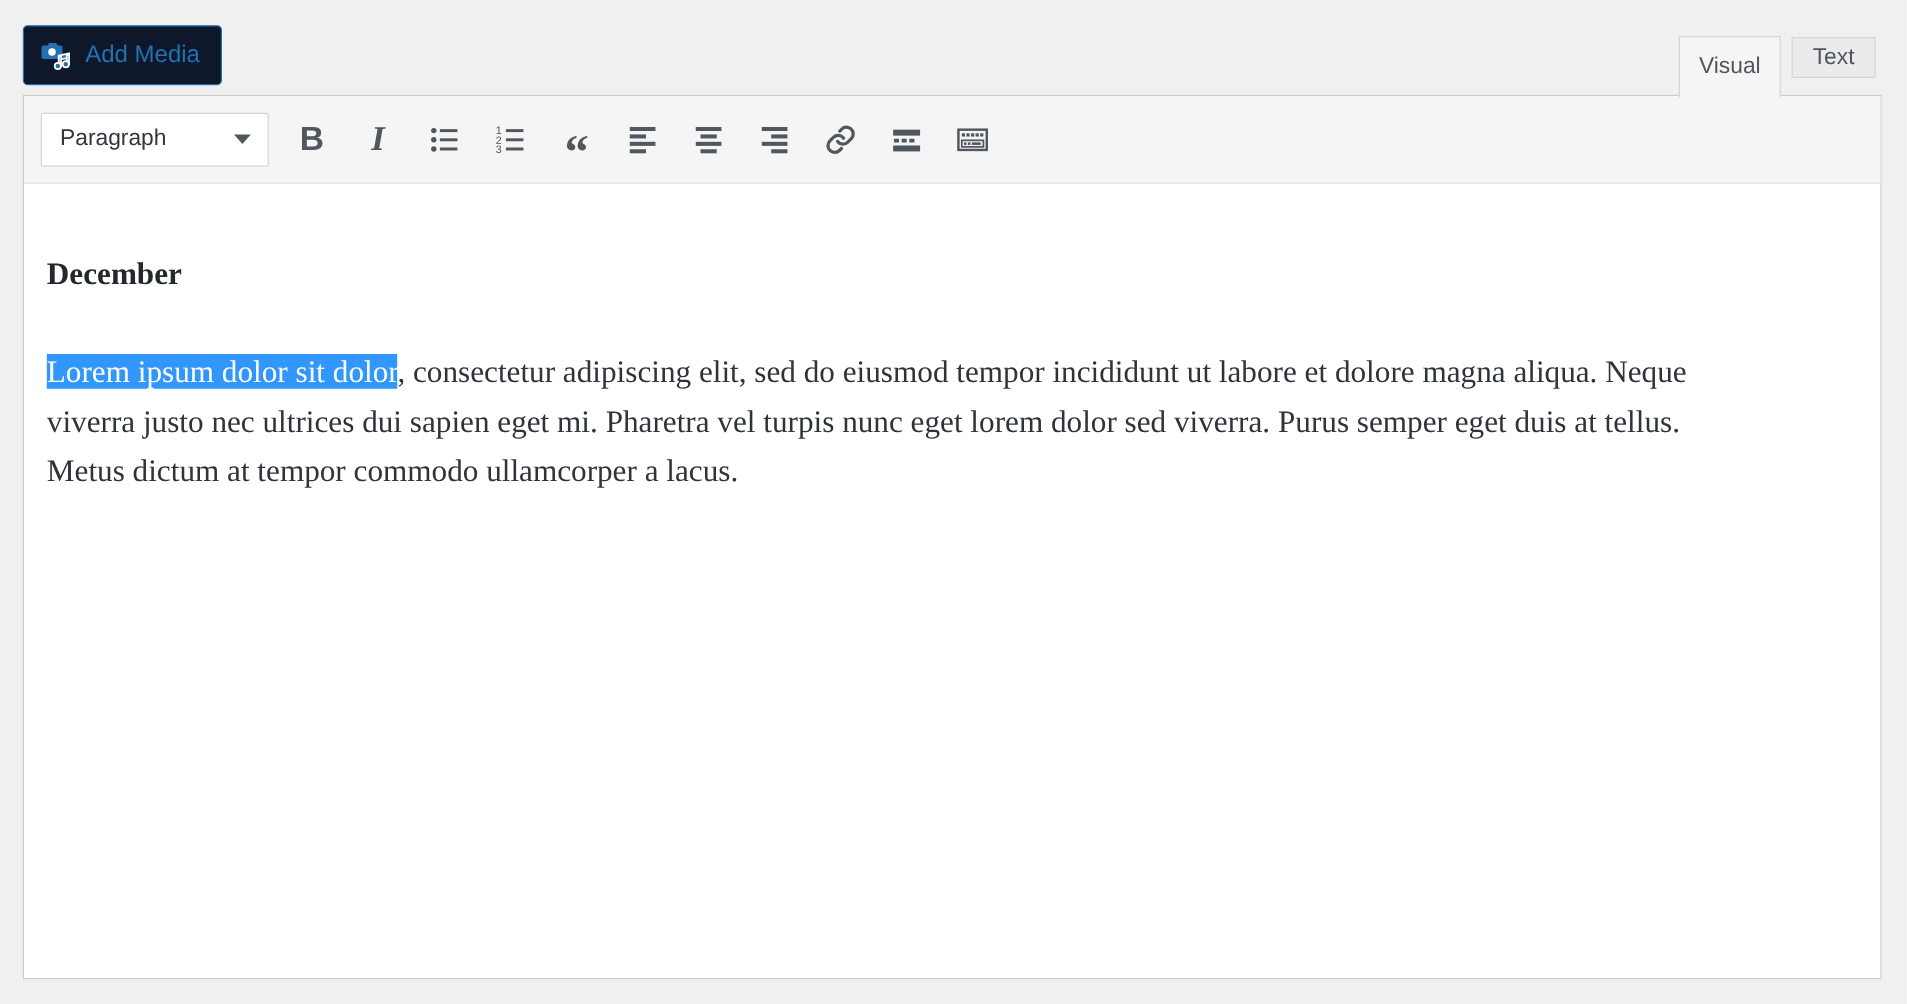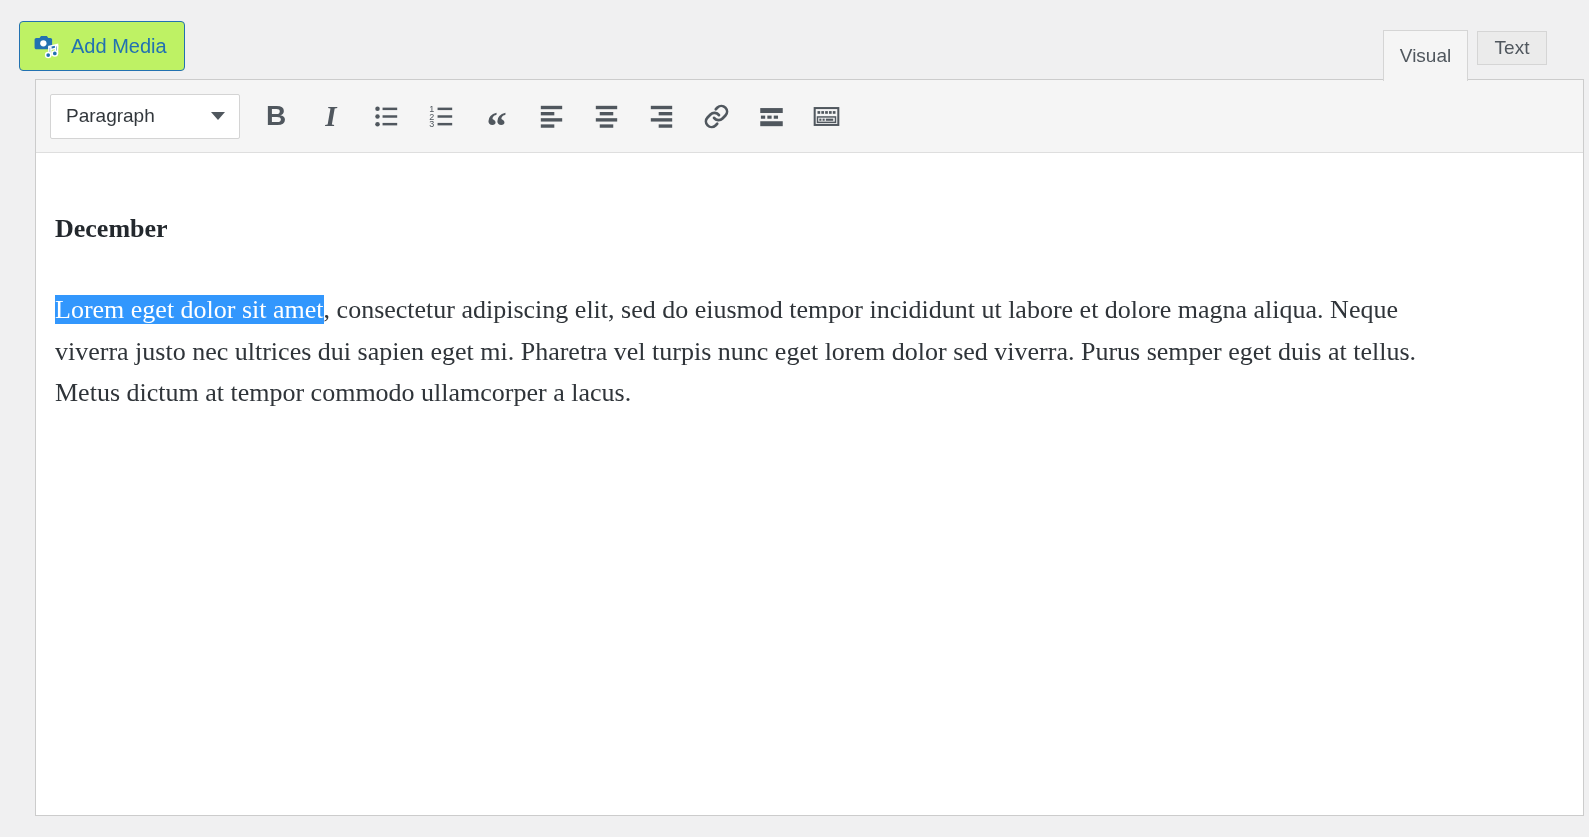--- a/index.html
+++ b/index.html
@@ -11,50 +11,50 @@
     position:relative;
     overflow:hidden;
   }
 
   
   .add-media-btn {
     position:absolute; left:19px; top:21px;
     height:50px;
     display:flex; align-items:center; gap:11px;
     padding:0 17px 0 13px;
-    background:#bef264;
+    background:#0f172a;
     border:1px solid #2271b1;
     border-radius:4px;
     color:#2271b1;
     font-size:20px;
     cursor:pointer;
   }
   .add-media-btn svg { width:27px; height:27px; display:block; }
 
   
   .tab {
     position:absolute;
     display:flex; align-items:center; justify-content:center;
-    font-size:19px; color:#50575e; cursor:pointer;
+    font-size:19px; color:#50575e; cursor:pointer;margin-left:16px;
   }
   .tab-visual {
     left:1383px; top:30px; width:85px; height:51px;
     background:#f5f5f5;
     border:1px solid #d5d5d5; border-bottom:none;
     z-index:3;
   }
   .tab-text {
     left:1477px; top:31px; width:70px; height:34px;
     background:#ebebeb;
     border:1px solid #d5d5d5;
   }
 
   
   .editor {
-    position:absolute; left:35px; top:79px;
+    position:absolute; left:19px; top:79px;
     width:1549px; height:737px;
     background:#ffffff;
     border:1px solid #cccccc;
     display:flex; flex-direction:column;
   }
 
   
   .toolbar {
     flex:none; height:73px;
     background:#f5f5f5;
@@ -250,17 +250,17 @@
           <rect x="11.4" y="13.9" width="6.6" height="1.9"></rect>
         </g>
         <rect x="4" y="12.4" width="16" height="4.8" fill="none" stroke="currentColor" stroke-width="1.3"></rect>
       </svg>
     </button>
 
   </div>
 
   <div class="content">
     <h2>December</h2>
-    <p><span class="sel">Lorem eget dolor sit amet</span><span>, consectetur adipiscing elit, sed do eiusmod tempor incididunt ut labore et dolore magna aliqua. Neque viverra justo nec ultrices dui sapien eget mi. Pharetra vel turpis nunc eget lorem dolor sed viverra. Purus semper eget duis at tellus. Metus dictum at tempor commodo ullamcorper a lacus.</span></p>
+    <p><span class="sel">Lorem ipsum dolor sit dolor</span><span>, consectetur adipiscing elit, sed do eiusmod tempor incididunt ut labore et dolore magna aliqua. Neque viverra justo nec ultrices dui sapien eget mi. Pharetra vel turpis nunc eget lorem dolor sed viverra. Purus semper eget duis at tellus. Metus dictum at tempor commodo ullamcorper a lacus.</span></p>
   </div>
 
 
 </div>
 
 </body></html>

